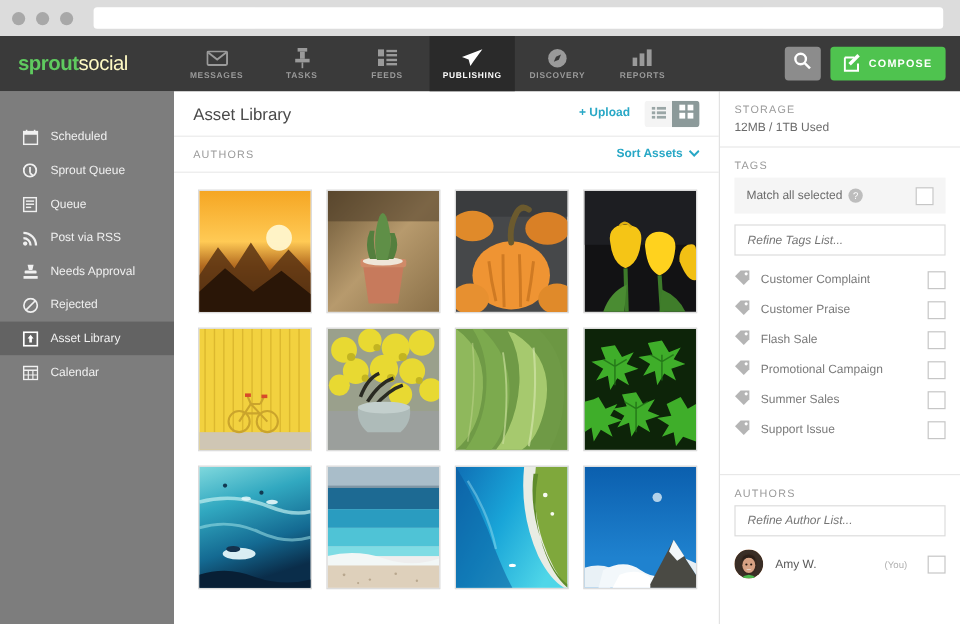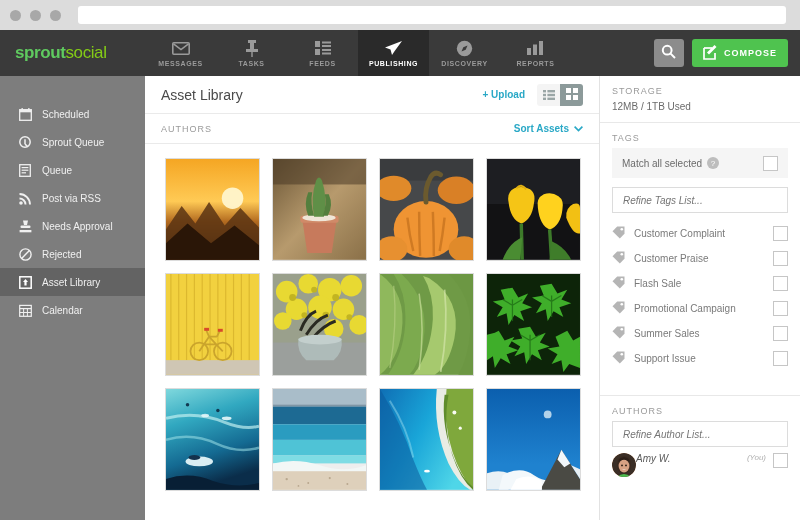--- a/index.html
+++ b/index.html
@@ -25,21 +25,21 @@
   
   .topnav {
     height: 46px; background: #3a3a3a; display: flex; align-items: stretch;
     position: relative;
   }
   .brand {
     width: 145px; display: flex; align-items: center; padding-left: 15px;
     font-size: 17px; font-weight: bold; letter-spacing: -0.4px;
   }
   .brand .sprout { color: #5fca5f; }
-  .brand .social { color: #84cc16; font-weight: normal; }
+  .brand .social { color: #fef9c3; font-weight: normal; }
   .navitems { display: flex; align-items: stretch; }
   .navitem {
     width: 71px; display: flex; flex-direction: column;
     align-items: center; justify-content: center; gap: 3px;
     color: #9a9a9a; font-size: 7px; font-weight: bold; letter-spacing: 0.6px;
     cursor: pointer;
   }
   .navitem.active { background: #2a2a2a; color: #ffffff; }
   .navitem .ico { height: 17px; display:flex; align-items:center; justify-content:center; }
   .navitem svg { display: block; }
@@ -131,21 +131,21 @@
     width: 100%; height: 26px; border: 1px solid #dcdcdc; background: #fff;
     font-size: 10px; font-style: italic; color: #a0a0a0; padding: 0 10px;
     font-family: "Liberation Sans", sans-serif;
   }
   .taglist { margin-top: 8px; }
   .tagrow {
     height: 25px; display: flex; align-items: center; gap: 9px;
     cursor: pointer;
   }
   .tagrow .tlabel { font-size: 10px; color: #7a7a7a; }
-  .authorrow { height: 34px; display: flex; align-items: flex-start; margin-top: 6px; font-style: italic; }
+  .authorrow { height: 34px; display: flex; align-items: center; gap: 10px; margin-top: 6px; }
   .avatar {
     width: 24px; height: 24px; border-radius: 50%; overflow: hidden;
     background: #c79a7a; position: relative; flex-shrink: 0;
   }
   .author-name { font-size: 10px; color: #5a5a5a; }
   .you { font-size: 8px; color: #b0b0b0; margin-left: auto; margin-right: 7px; }
 </style>
 </head>
 <body>
 

